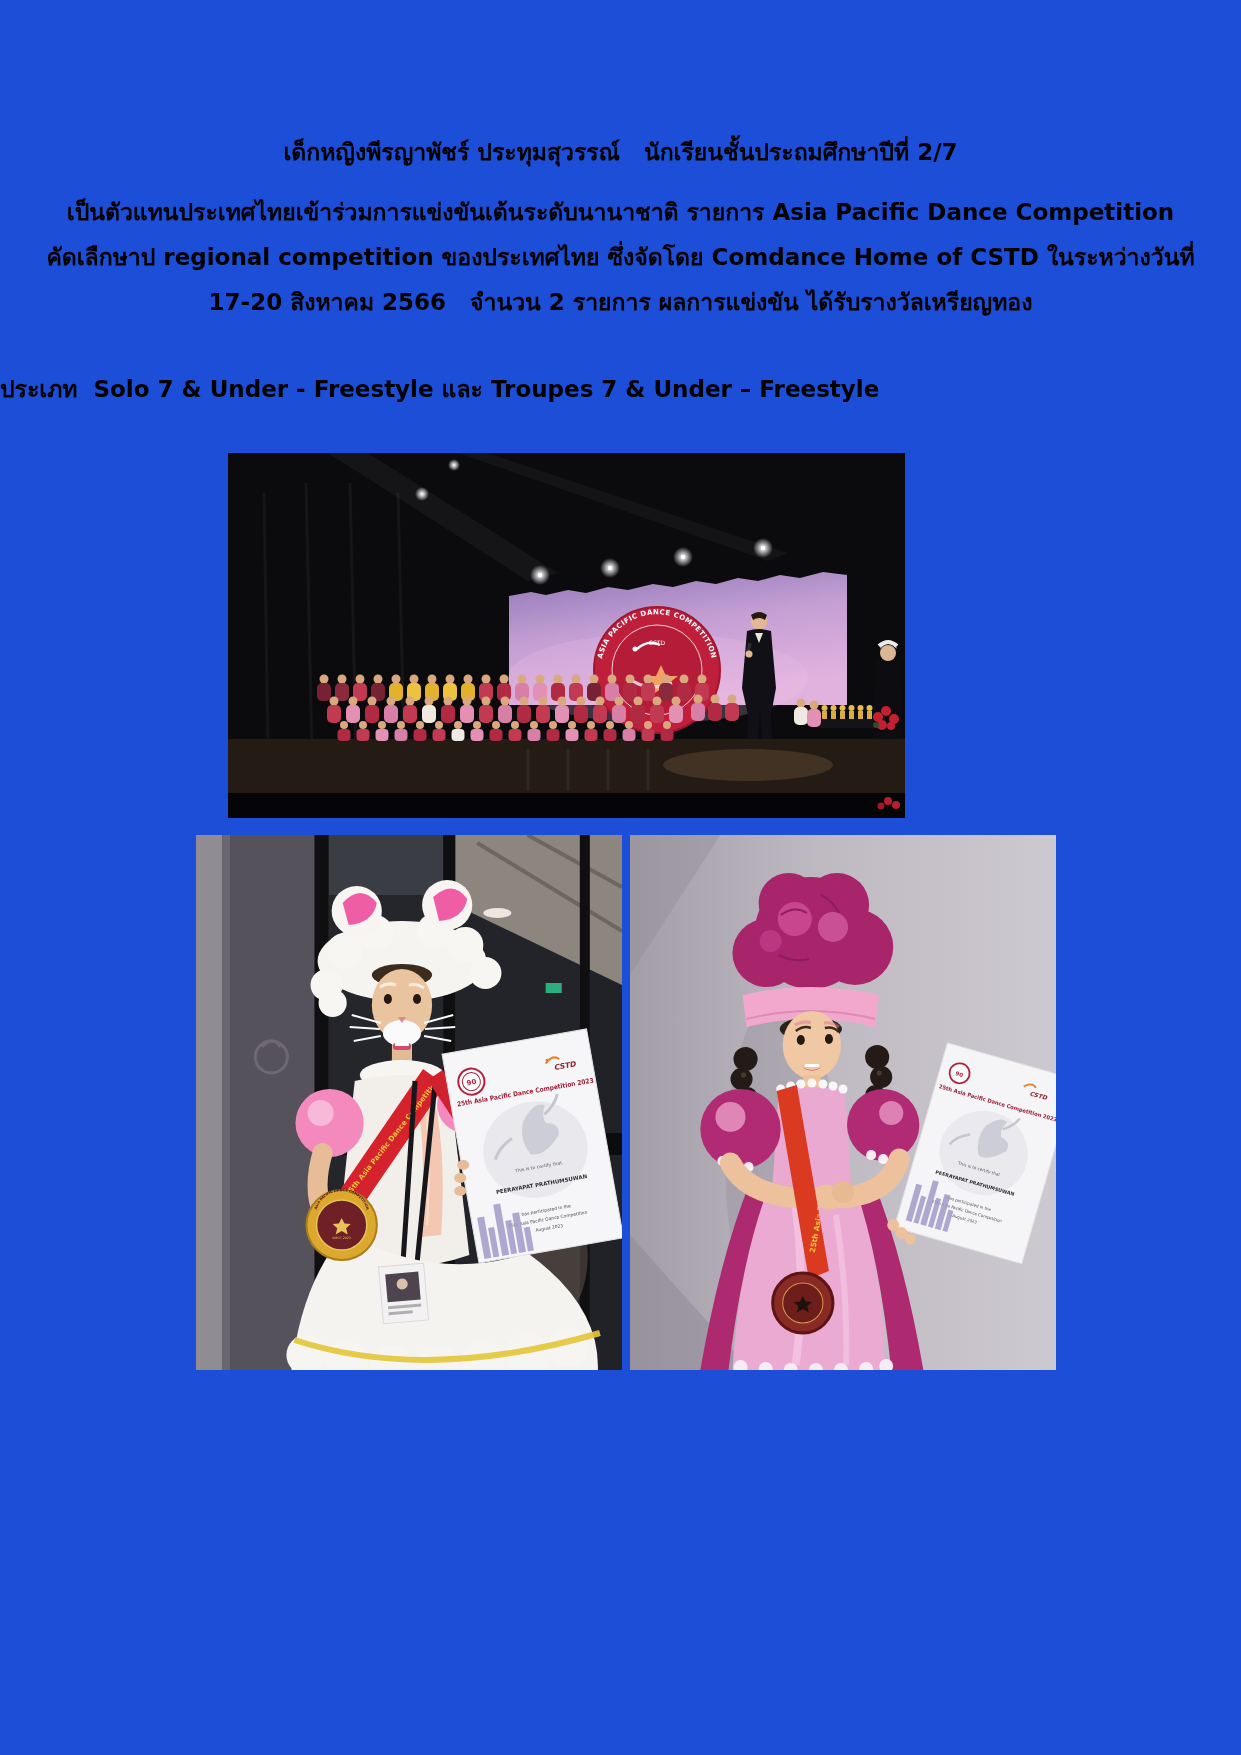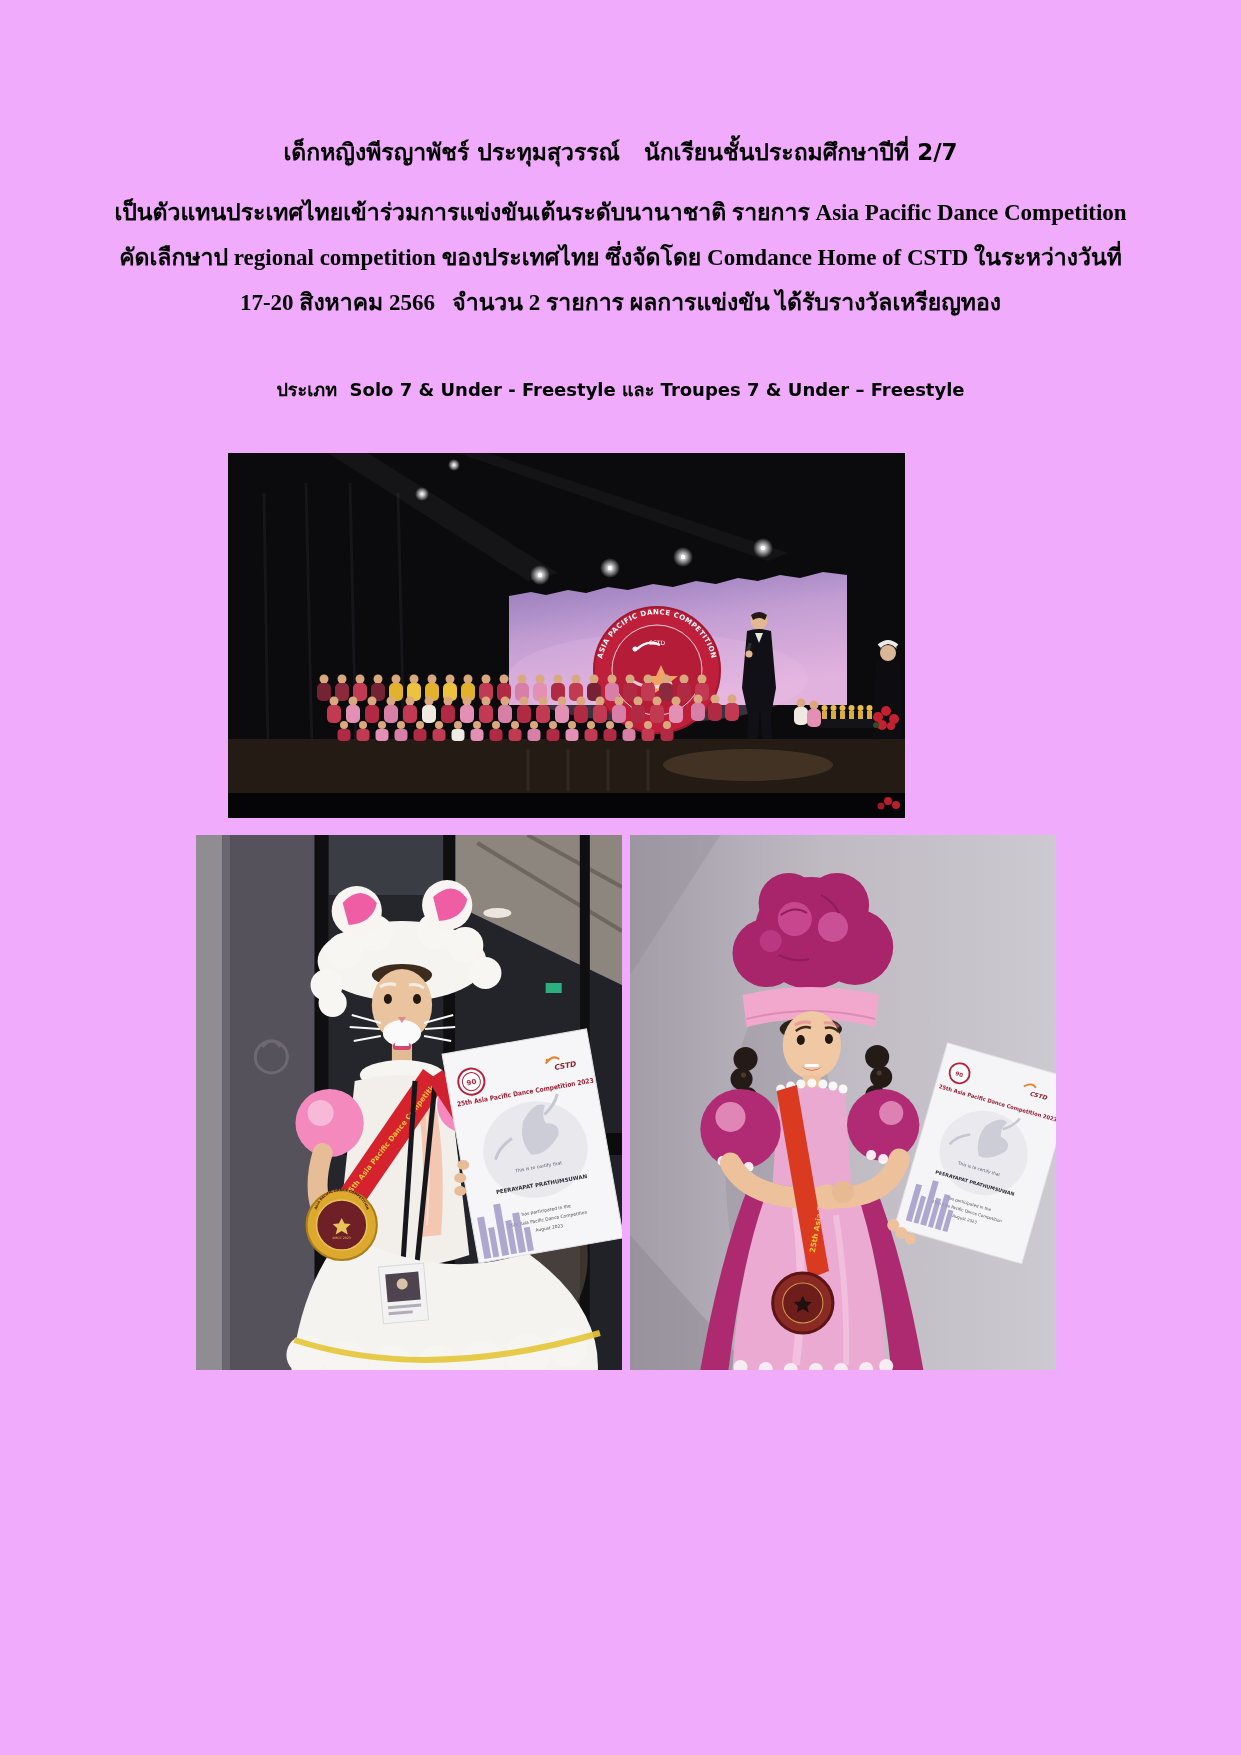--- a/index.html
+++ b/index.html
@@ -1,24 +1,24 @@
 <!DOCTYPE html>
 <html><head>
 <meta charset="utf-8">
 <style>
   html,body{margin:0;padding:0;background:#ffffff;}
-  .page{position:relative;width:1241px;height:1755px;background:#f0abfc;overflow:hidden;
+  .page{position:relative;width:1241px;height:1755px;background:#1d4ed8;overflow:hidden;
         font-family:"DejaVu Sans","Liberation Sans",sans-serif;color:#000;}
   .doc-title{position:absolute;top:134px;left:0;width:100%;text-align:center;
              font-size:23px;font-weight:bold;white-space:pre;}
   .doc-para{position:absolute;top:190px;left:0;width:100%;text-align:center;
             font-size:23px;font-weight:bold;}
-  .doc-para .line{height:45px;line-height:45px;white-space:pre;font-family:Liberation Serif, serif;}
-  .doc-category{position:absolute;top:367px;left:0;width:100%;text-align:center;
-                font-size:18px;font-weight:bold;white-space:pre;line-height:45px;}
+  .doc-para .line{height:45px;line-height:45px;white-space:pre;}
+  .doc-category{position:absolute;top:367px;left:0;width:100%;
+                font-size:23px;font-weight:bold;white-space:pre;line-height:45px;}
   .photo{position:absolute;overflow:hidden;background:#111;}
   .photo svg{display:block;}
   .stage{left:228px;top:453px;width:677px;height:365px;}
   .photo-left{left:196px;top:835px;width:426px;height:535px;}
   .photo-right{left:630px;top:835px;width:426px;height:535px;}
 </style>
 </head>
 <body>
 
 <div class="page">

